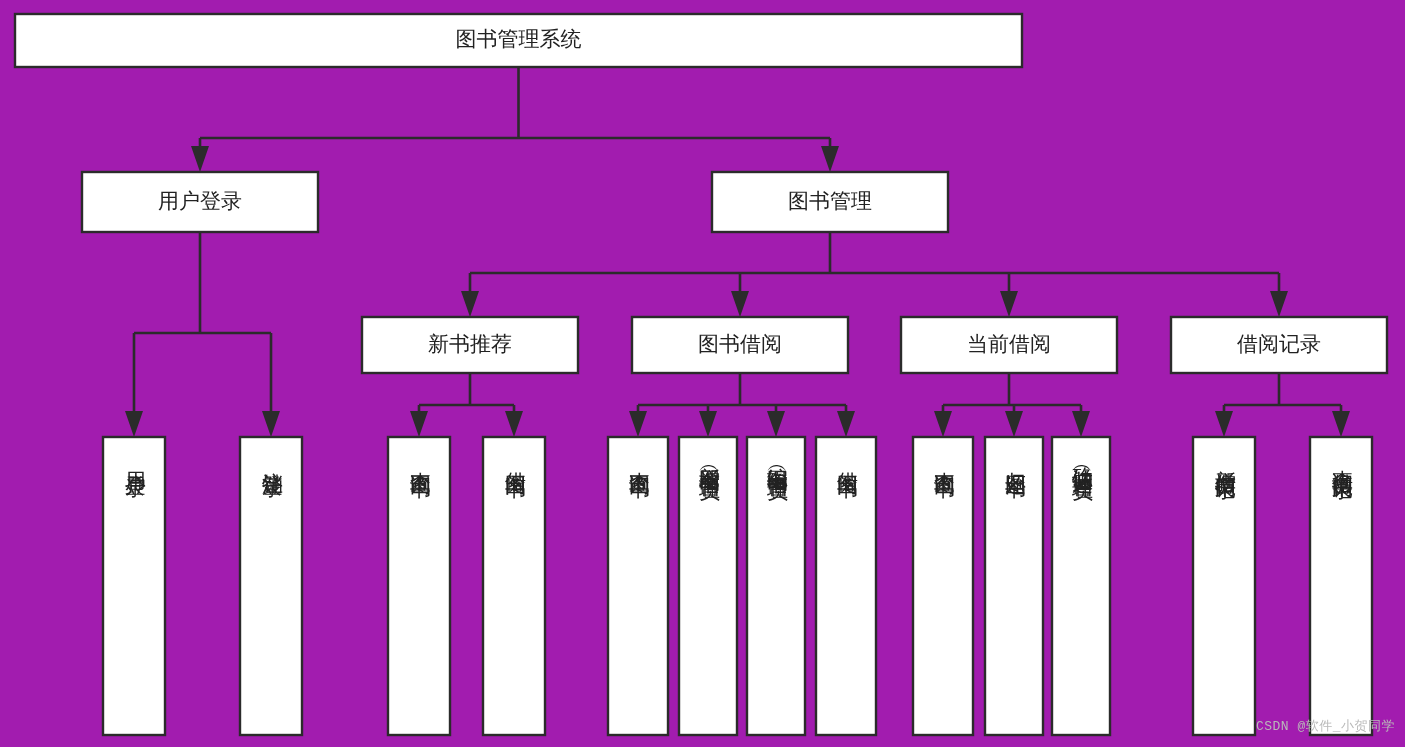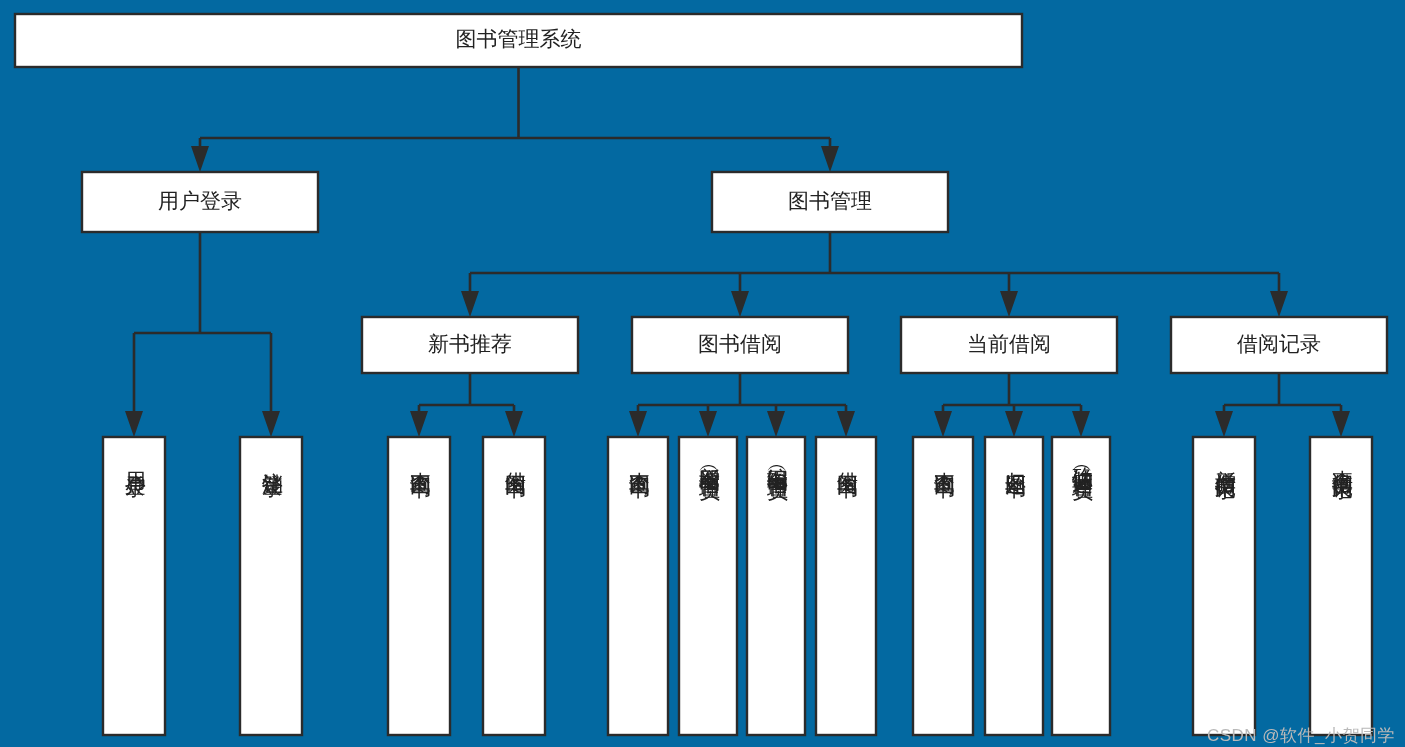--- a/index.html
+++ b/index.html
@@ -8,21 +8,21 @@
     padding: 0;
     background: #ffffff;
   }
   body {
     font-family: "Liberation Sans", "DejaVu Sans", sans-serif;
   }
   #canvas {
     position: relative;
     width: 1405px;
     height: 747px;
-    background: #0369a1;
+    background: #a21caf;
     overflow: hidden;
   }
   #diagram-svg {
     position: absolute;
     left: 0;
     top: 0;
     width: 1405px;
     height: 747px;
   }
   .node-box {
@@ -53,23 +53,23 @@
     fill: #222222;
     text-anchor: middle;
     dominant-baseline: middle;
     writing-mode: vertical-rl;
     text-orientation: upright;
     letter-spacing: 2px;
   }
   .watermark {
     position: absolute;
     right: 10px;
-    bottom: 0;
-    font-family: Liberation Sans, sans-serif;
-    font-size: 17px;
+    bottom: 12px;
+    font-family: Liberation Mono, monospace;
+    font-size: 13px;
     color: #b9b9b9;
     letter-spacing: 0.5px;
     white-space: nowrap;
     user-select: none;
   }
 </style>
 </head>
 <body>
 
 <div id="canvas">

